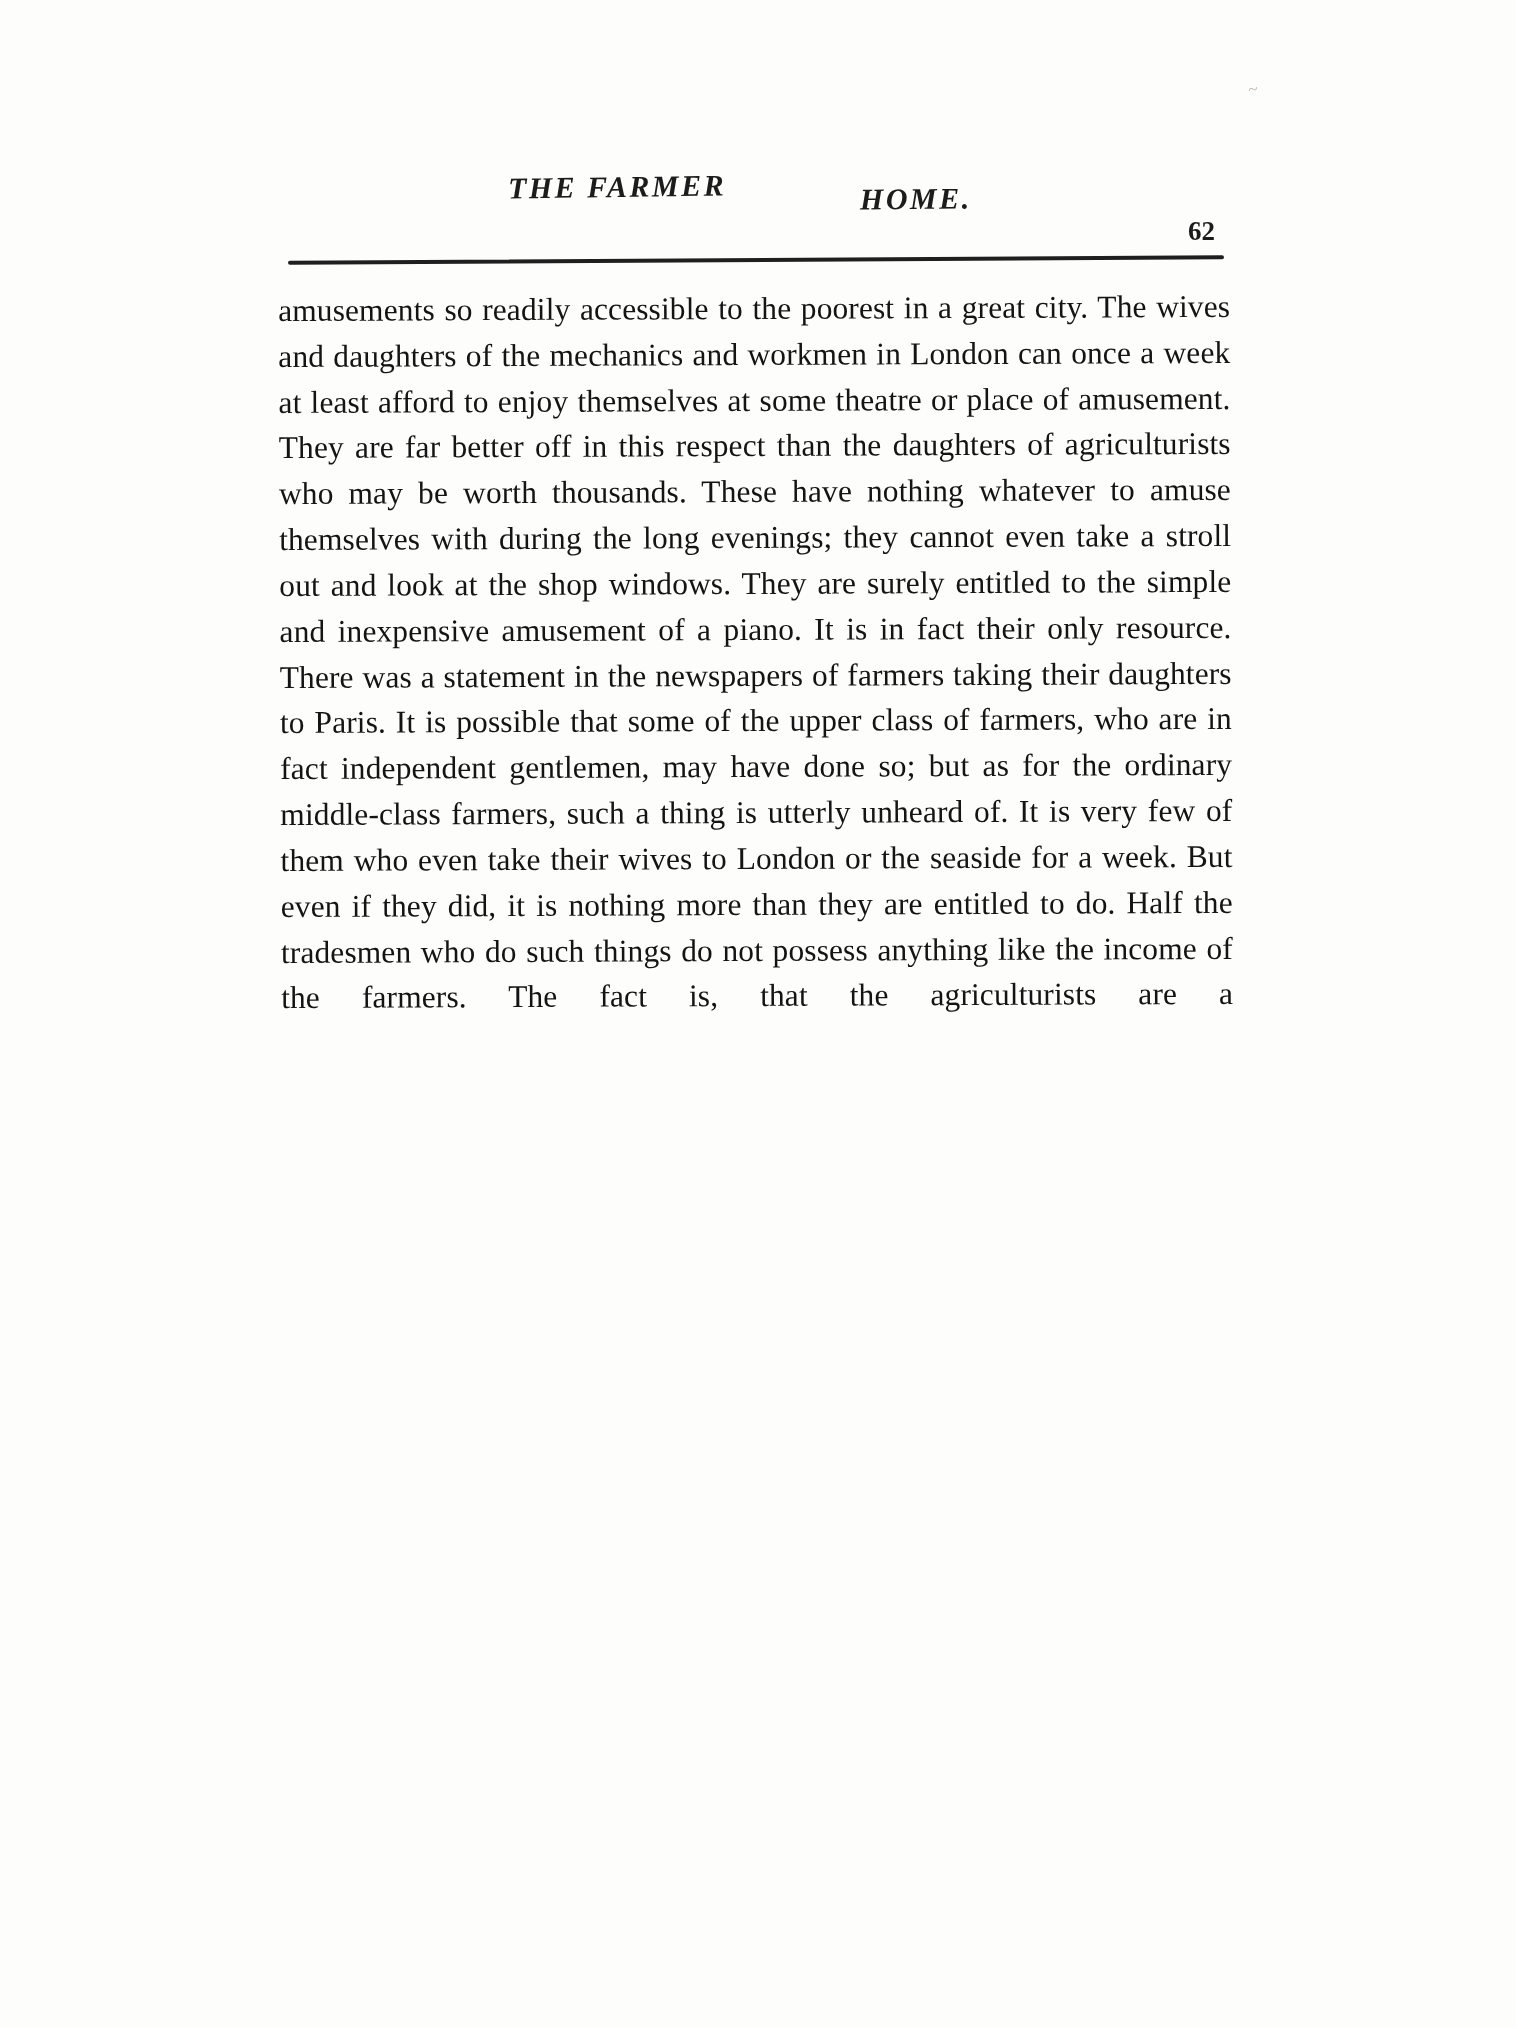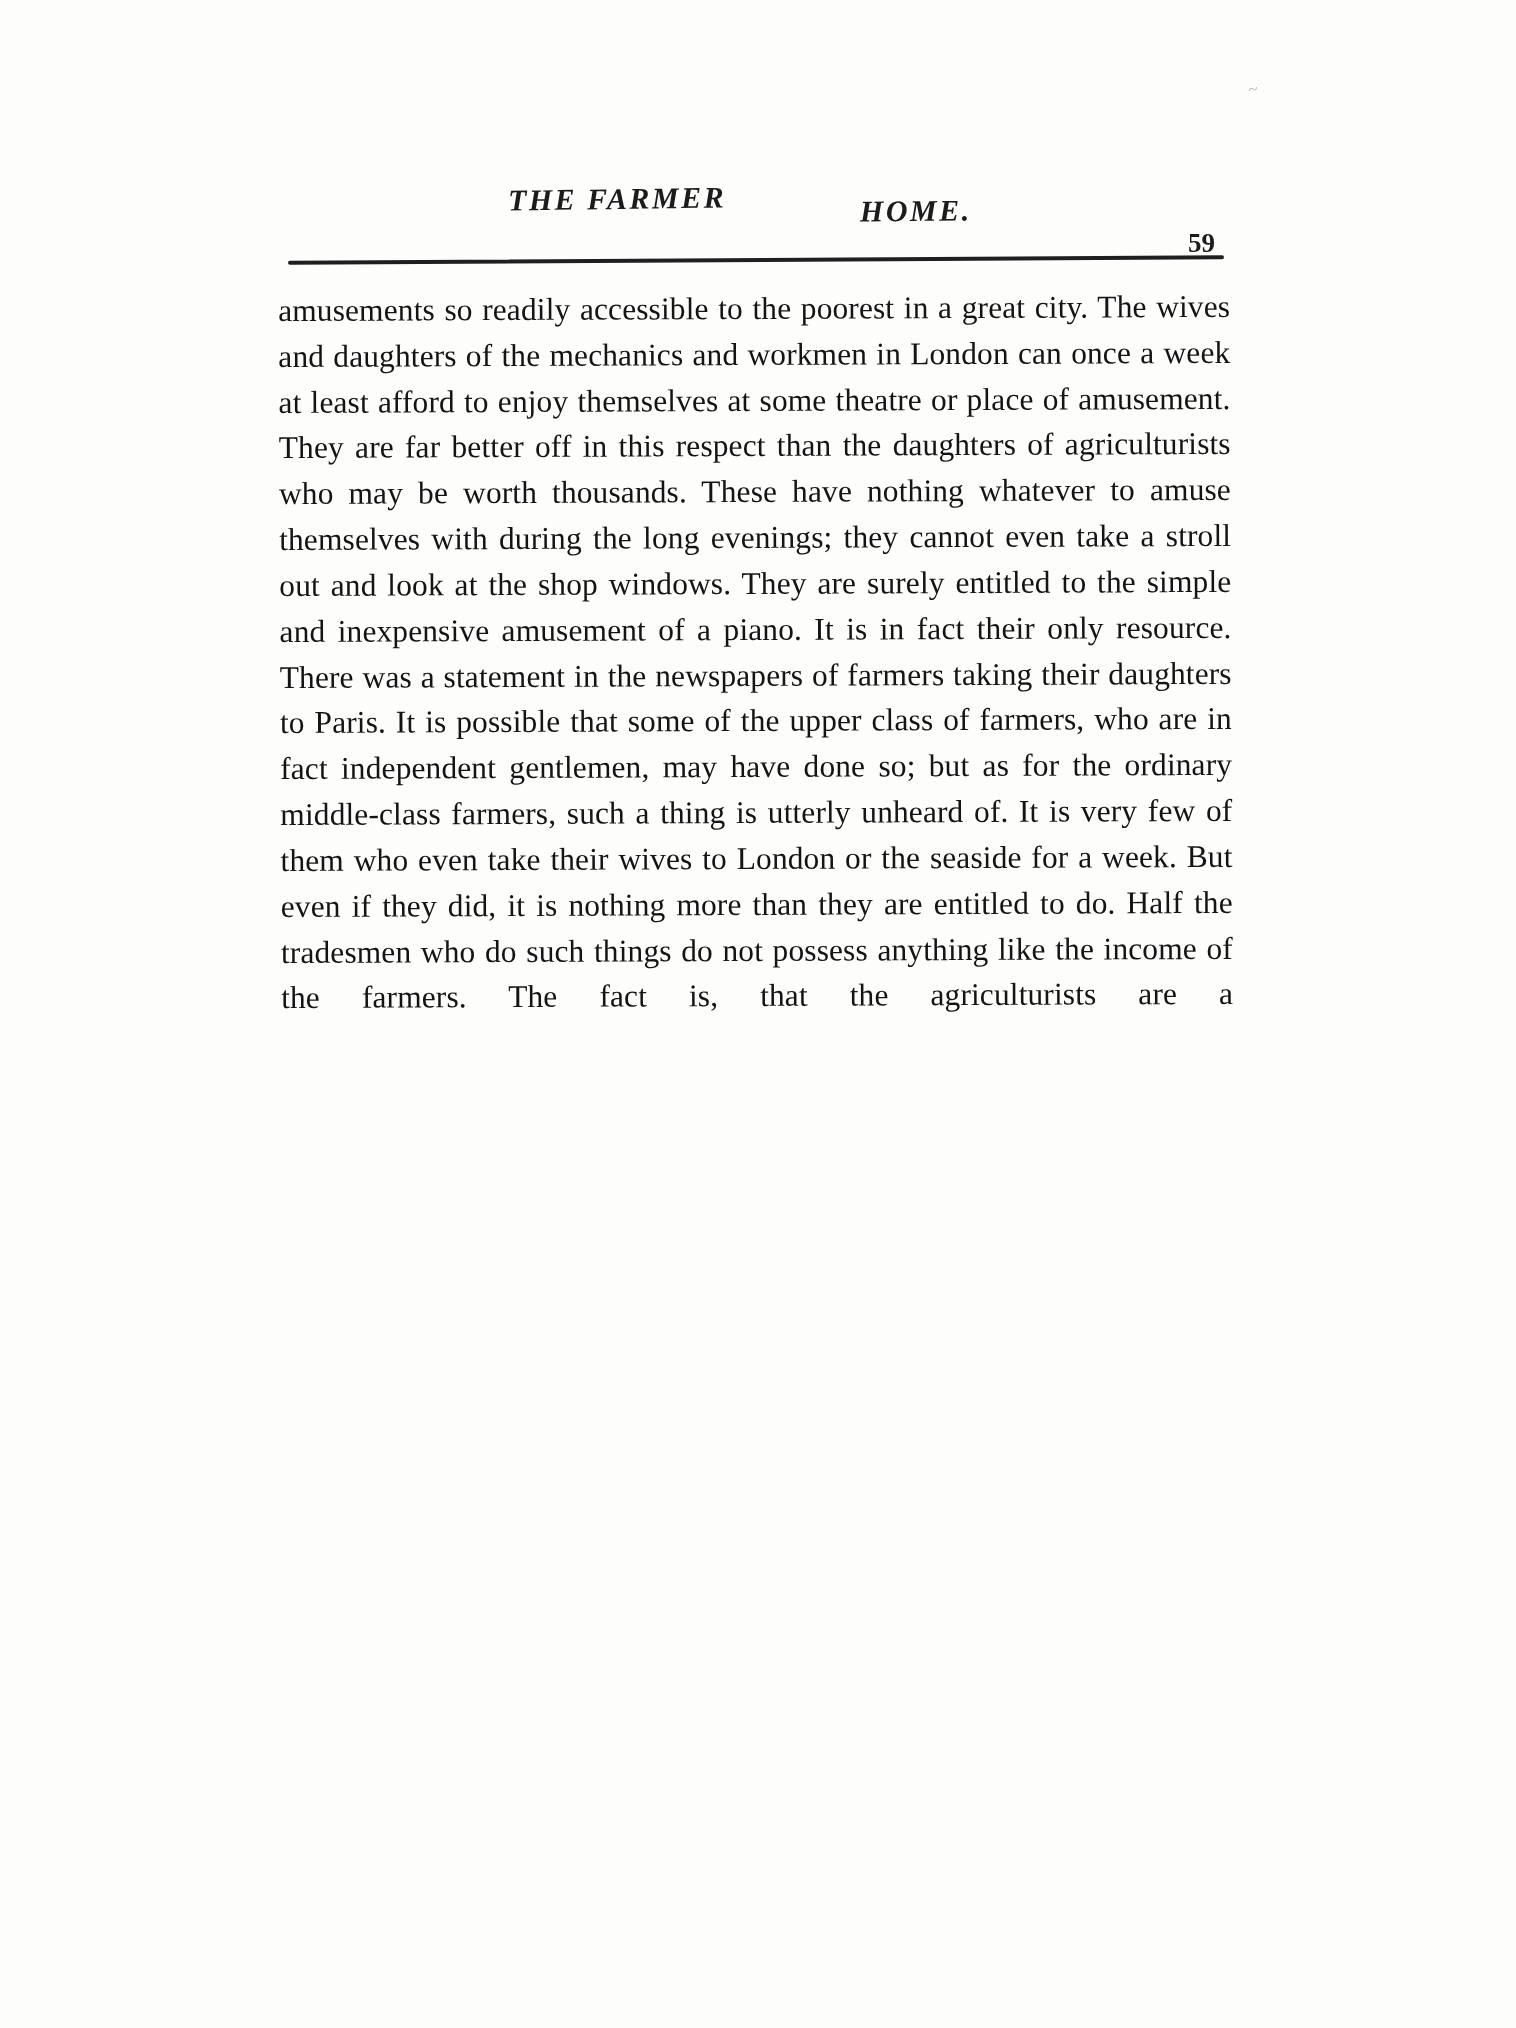--- a/index.html
+++ b/index.html
@@ -32,21 +32,21 @@
     color: #b9b5ad;
     font-size: 17px;
     font-family: "Liberation Serif", serif;
     transform: rotate(-8deg);
     letter-spacing: -2px;
     user-select: none;
   }
 
   .header {
     position: absolute;
-    top: 182px;
+    top: 170px;
     left: 280px;
     width: 980px;
     height: 60px;
   }
   .running-head {
     position: absolute;
     top: 0;
     left: 228px;
     font-style: italic;
     font-weight: bold;
@@ -113,21 +113,21 @@
 </head>
 <body>
 
 <div class="page">
 
   <div class="scan-mark">~</div>
 
   <div class="header">
     <div class="running-head">THE FARMER</div>
     <div class="running-head-2">HOME.</div>
-    <div class="folio">59</div>
+    <div class="folio">62</div>
   </div>
 
   <div class="rule"></div>
 
   <div class="body-text">
     <p>amusements so readily accessible to the poorest in a great city. The wives and daughters of the mechanics and workmen in London can once a week at least afford to enjoy themselves at some theatre or place of amusement. They are far better off in this respect than the daughters of agriculturists who may be worth thousands. These have nothing whatever to amuse themselves with during the long evenings; they cannot even take a stroll out and look at the shop windows. They are surely entitled to the simple and inexpensive amusement of a piano. It is in fact their only resource. There was a statement in the newspapers of farmers taking their daughters to Paris. It is possible that some of the upper class of farmers, who are in fact independent gentlemen, may have done so; but as for the ordinary middle-class farmers, such a thing is utterly unheard of. It is very few of them who even take their wives to London or the seaside for a week. But even if they did, it is nothing more than they are entitled to do. Half the tradesmen who do such things do not possess anything like the income of the farmers. The fact is, that the agriculturists are a</p>
   </div>
 
 </div>
 

